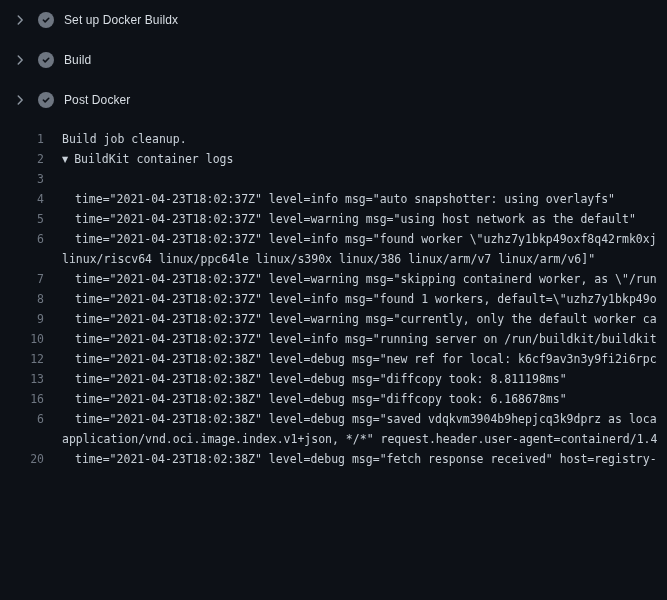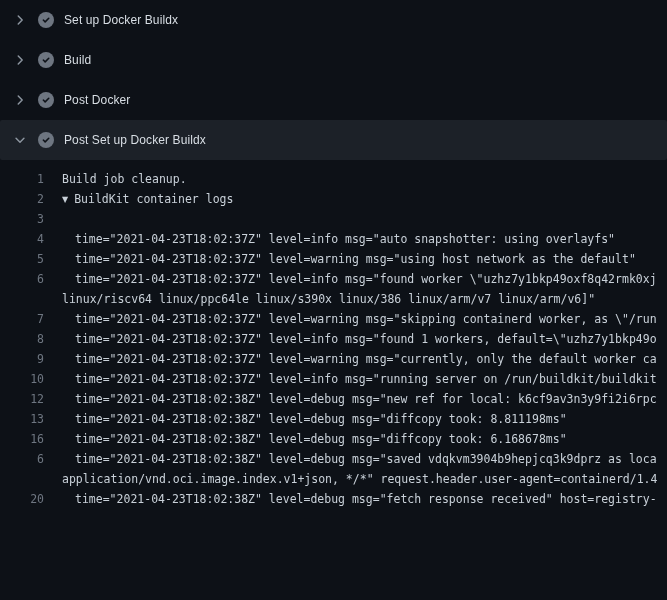--- a/index.html
+++ b/index.html
@@ -79,34 +79,20 @@
       </svg>
     </span>
     <span class="check">
       <svg width="16" height="16" viewBox="0 0 16 16">
         <circle cx="8" cy="8" r="8" fill="#6e7681"></circle>
         <path d="M11.3 5.7a.8.8 0 0 1 0 1.1l-3.6 3.6a.8.8 0 0 1-1.1 0L5 8.8a.8.8 0 1 1 1.1-1.1l1 1 3.1-3a.8.8 0 0 1 1.1 0z" fill="#0d1117"></path>
       </svg>
     </span>
     <span class="step-label">Post Docker</span>
   </div>
-    <div class="step expanded">
-    <span class="chev">
-      <svg width="14" height="14" viewBox="0 0 16 16">
-        <path d="M6 3.5 L10.5 8 L6 12.5" fill="none" stroke="#8b949e" stroke-width="1.7" stroke-linecap="round" stroke-linejoin="round"></path>
-      </svg>
-    </span>
-    <span class="check">
-      <svg width="16" height="16" viewBox="0 0 16 16">
-        <circle cx="8" cy="8" r="8" fill="#6e7681"></circle>
-        <path d="M11.3 5.7a.8.8 0 0 1 0 1.1l-3.6 3.6a.8.8 0 0 1-1.1 0L5 8.8a.8.8 0 1 1 1.1-1.1l1 1 3.1-3a.8.8 0 0 1 1.1 0z" fill="#0d1117"></path>
-      </svg>
-    </span>
-    <span class="step-label">Post Set up Docker Buildx</span>
-  </div>
   </div>
 <div class="log-area">
     <div class="log-row base">
     <span class="ln">1</span>
     <span class="lt"><span class="txt">Build job cleanup.</span></span>
   </div>
     <div class="log-row group">
     <span class="ln">2</span>
     <span class="lt"><span class="tri">▼</span><span class="txt">BuildKit container logs</span></span>
   </div>

